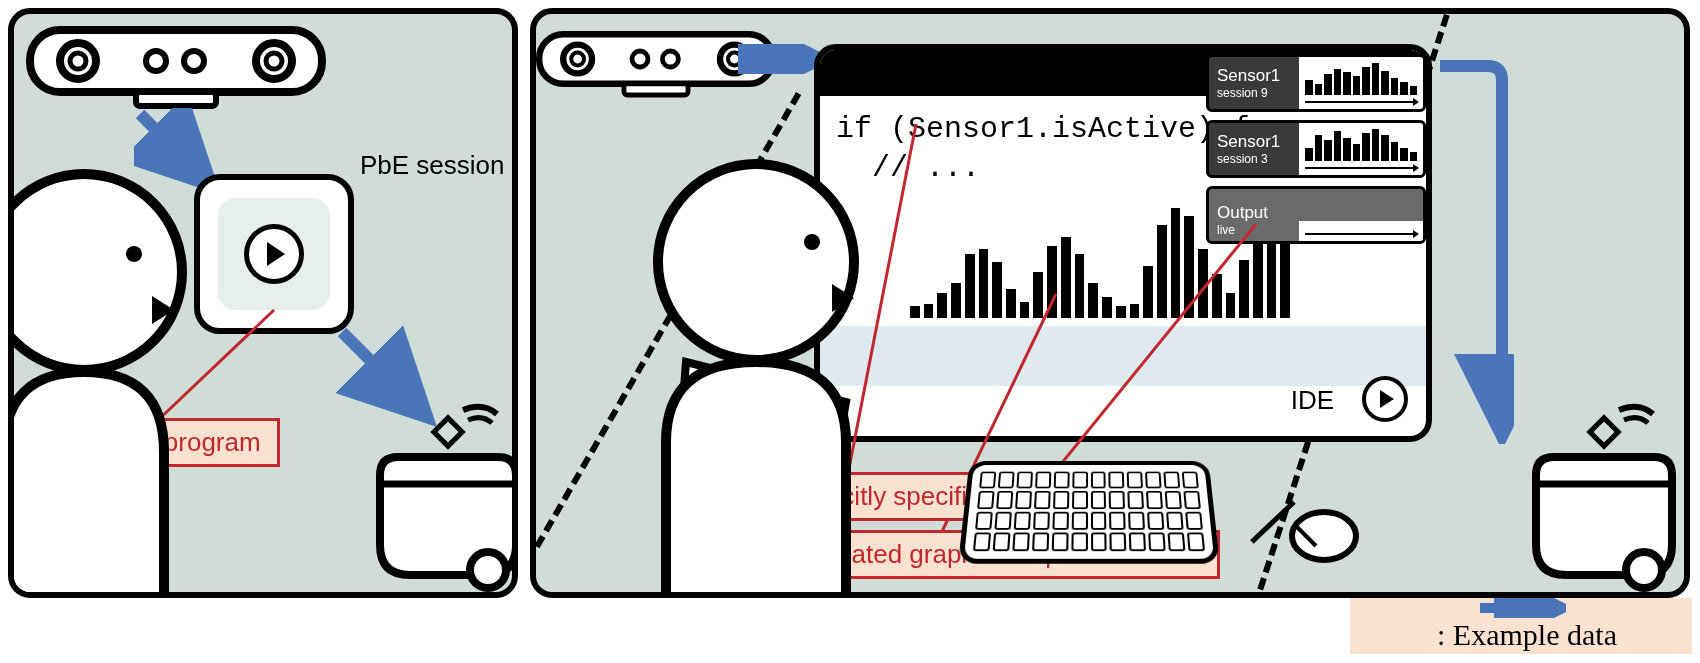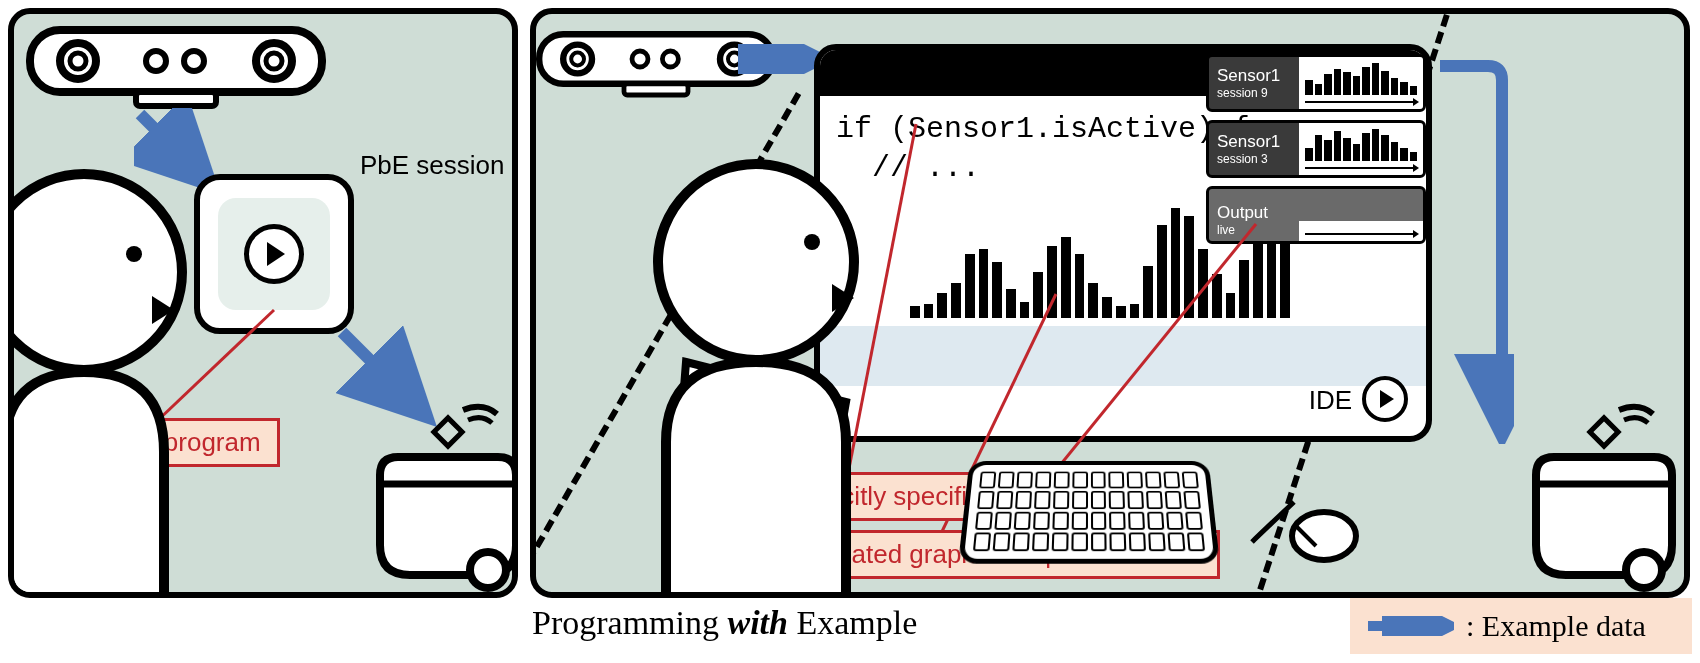--- a/index.html
+++ b/index.html
@@ -29,20 +29,21 @@
   .legend {
     position: absolute;
     top: 598px;
     left: 1350px;
     width: 342px;
     height: 56px;
     background: #fbe1d0;
     display: flex;
     align-items: center;
     padding: 0 14px;
+    flex-direction: column;
   }
   .legend-arrow { width: 90px; height: 20px; }
   .legend-text { font-size: 30px; color: #000; margin-left: 12px; }
 
   
   .sensor { position: absolute; }
   .robot { position: absolute; }
   .person { position: absolute; }
   .arrow-red { stroke: #c1272d; fill: none; stroke-width: 3; }
 
@@ -283,21 +284,21 @@
             <div style="height: 52.6316%;"></div>
             <div style="height: 75.7895%;"></div>
             <div style="height: 94.7368%;"></div>
             <div style="height: 82.1053%;"></div>
           </div>
         <div class="ide-play">
             <div class="play-disc">
               <div class="play-tri"></div>
             </div>
           </div>
-        <div class="ide-label" style="right:74px; bottom:20px;">IDE</div>
+        <div class="ide-label" style="right:92px; bottom:20px;">IDE</div>
       </div>
     </div>
 
     <svg style="position:absolute; left:898px; top:40px;" width="80" height="390">
       <defs>
           <marker id="ah4" markerWidth="8" markerHeight="8" refX="6" refY="4" orient="auto">
             <path d="M0,0 L8,4 L0,8 Z" fill="#4a75b9"></path>
           </marker>
         </defs>
       <path d="M6,12 H54 q14,0 14,14 V372" fill="none" stroke="#4a75b9" stroke-width="12" marker-end="url(#ah4)"></path>
@@ -446,23 +447,20 @@
     <svg class="robot" style="left:988px; top:388px;" width="160" height="190" viewBox="0 0 160 190">
       <rect x="70" y="20" width="20" height="20" fill="none" stroke="#000" stroke-width="5" transform="rotate(45 80 30)"></rect>
       <path d="M95,8 q20,-8 34,4" fill="none" stroke="#000" stroke-width="6"></path>
       <path d="M100,18 q14,-6 24,3" fill="none" stroke="#000" stroke-width="5"></path>
       <path d="M30,55 h100 q18,0 18,18 v70 q0,30 -30,30 h-76 q-30,0 -30,-30 v-70 q0,-18 18,-18 Z" fill="#fff" stroke="#000" stroke-width="8"></path>
       <line x1="14" y1="82" x2="146" y2="82" stroke="#000" stroke-width="7"></line>
       <circle cx="120" cy="168" r="18" fill="#fff" stroke="#000" stroke-width="8"></circle>
     </svg>
   </div>
 
-  <div class="caption caption-right">
-    <span>Programming </span><b><i>with</i></b><span> Example</span>
-  </div>
 
   <div class="legend">
     <svg class="legend-arrow" viewBox="0 0 90 20">
       <defs>
           <marker id="ah5" markerWidth="8" markerHeight="8" refX="6" refY="4" orient="auto">
             <path d="M0,0 L8,4 L0,8 Z" fill="#4a75b9"></path>
           </marker>
         </defs>
       <line x1="4" y1="10" x2="78" y2="10" stroke="#4a75b9" stroke-width="10" marker-end="url(#ah5)"></line>
     </svg>

